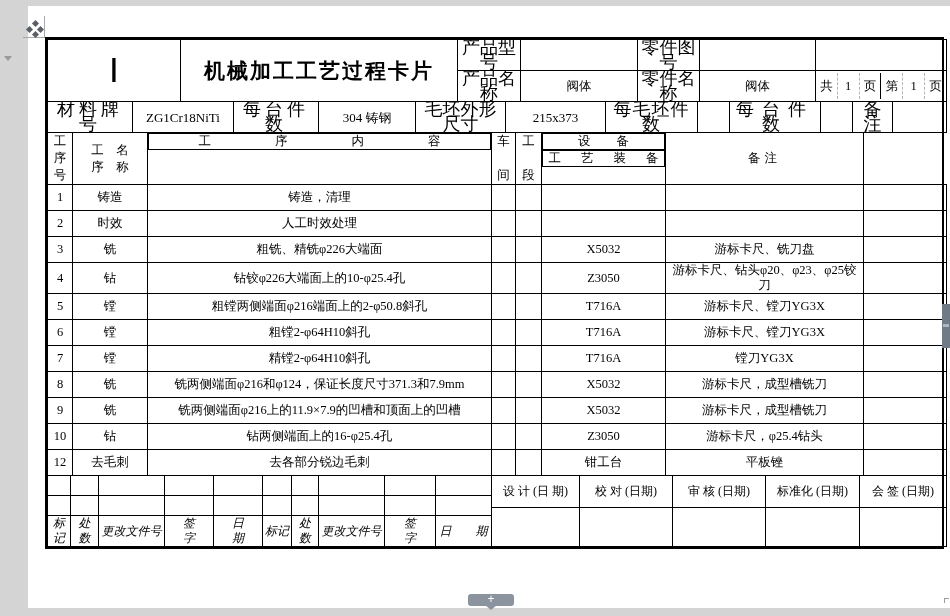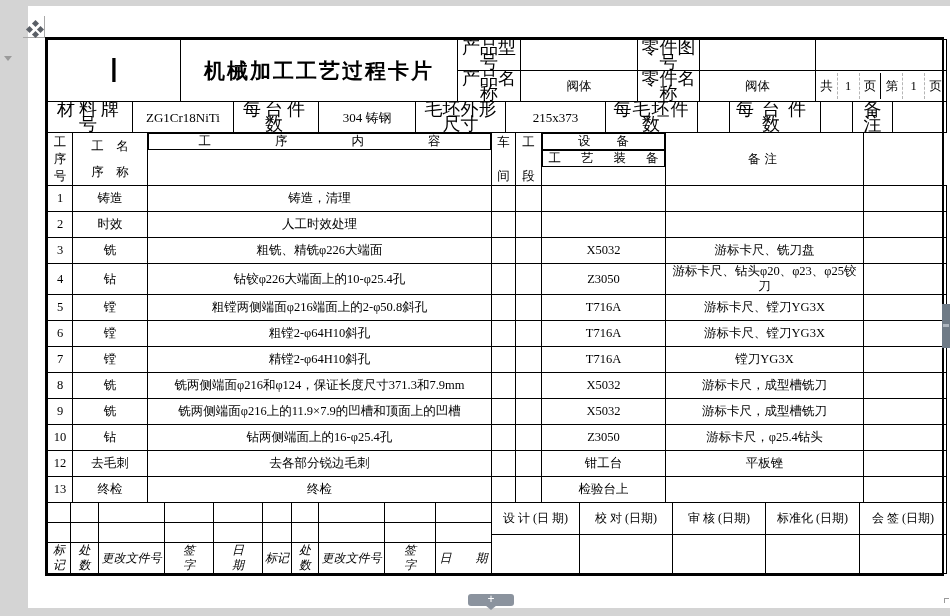--- a/index.html
+++ b/index.html
@@ -21,21 +21,21 @@
   table{border-collapse:collapse;table-layout:fixed;width:899px;}
   table + table, .bottom{margin-top:-1px;}
   td{border:1px solid var(--line);text-align:center;vertical-align:middle;padding:0 2px;overflow:hidden;font-size:12.5px;line-height:15px;}
 
   .title-cell{font-size:21px;font-weight:bold;letter-spacing:2px;font-family:"Liberation Sans","DejaVu Sans",sans-serif;}
   .mark{font-size:26px;font-weight:bold;font-family:"Liberation Sans",sans-serif;}
   .lab{font-size:18px;}
   .ls1{letter-spacing:1px;}
   .ls4{letter-spacing:4px;}
   .ls8{letter-spacing:8px;}
-  .vhead{white-space:pre-line;line-height:26px;}
+  .vhead{white-space:pre-line;line-height:17px;}
   .spread{display:flex;justify-content:center;align-items:center;height:100%;}
   .pages{display:flex;height:100%;align-items:center;font-size:12.5px;}
   .pages span{flex:1;text-align:center;}
   .pages span + span{border-left:1px dashed #b5b5b5;height:100%;line-height:26px;}
   .pages span.solid{border-left:1px solid var(--line);}
   .proc tr{height:26px;}
   .head-row{height:62px;}
   .serif-num{font-size:13px;}
 
   
@@ -309,30 +309,20 @@
     <td>12</td>
     <td>去毛刺</td>
     <td>去各部分锐边毛刺</td>
     <td></td>
     <td></td>
     <td>钳工台</td>
     <td>平板锉</td>
     <td></td>
   </tr>
 
-  <tr>
-    <td>13</td>
-    <td>终检</td>
-    <td>终检</td>
-    <td></td>
-    <td></td>
-    <td>检验台上</td>
-    <td></td>
-    <td></td>
-  </tr>
 </tbody>
     </table>
 
     <div class="bottom">
       <table class="t-rev">
         <colgroup>
             <col style="width:23px">
             <col style="width:28px">
             <col style="width:66px">
             <col style="width:49px">

